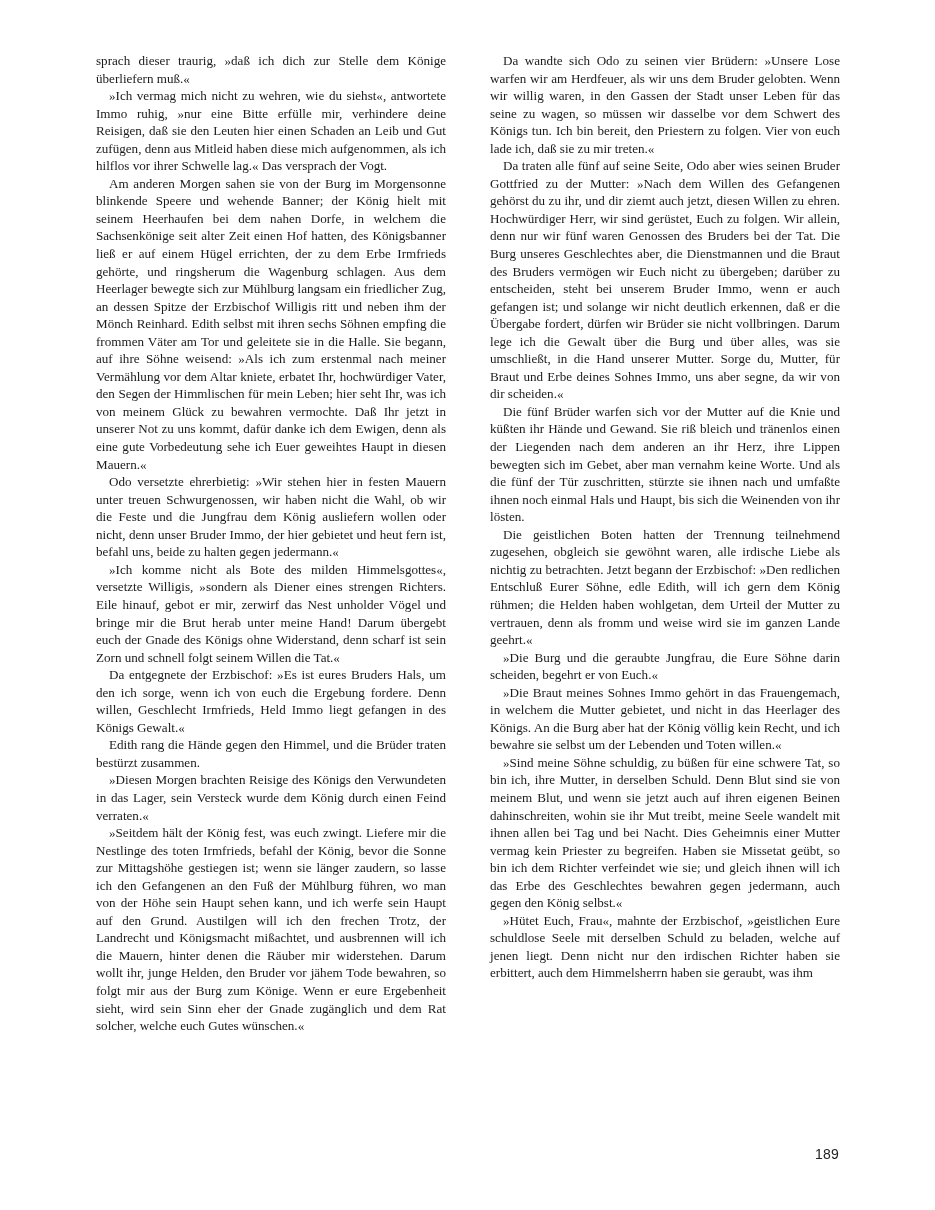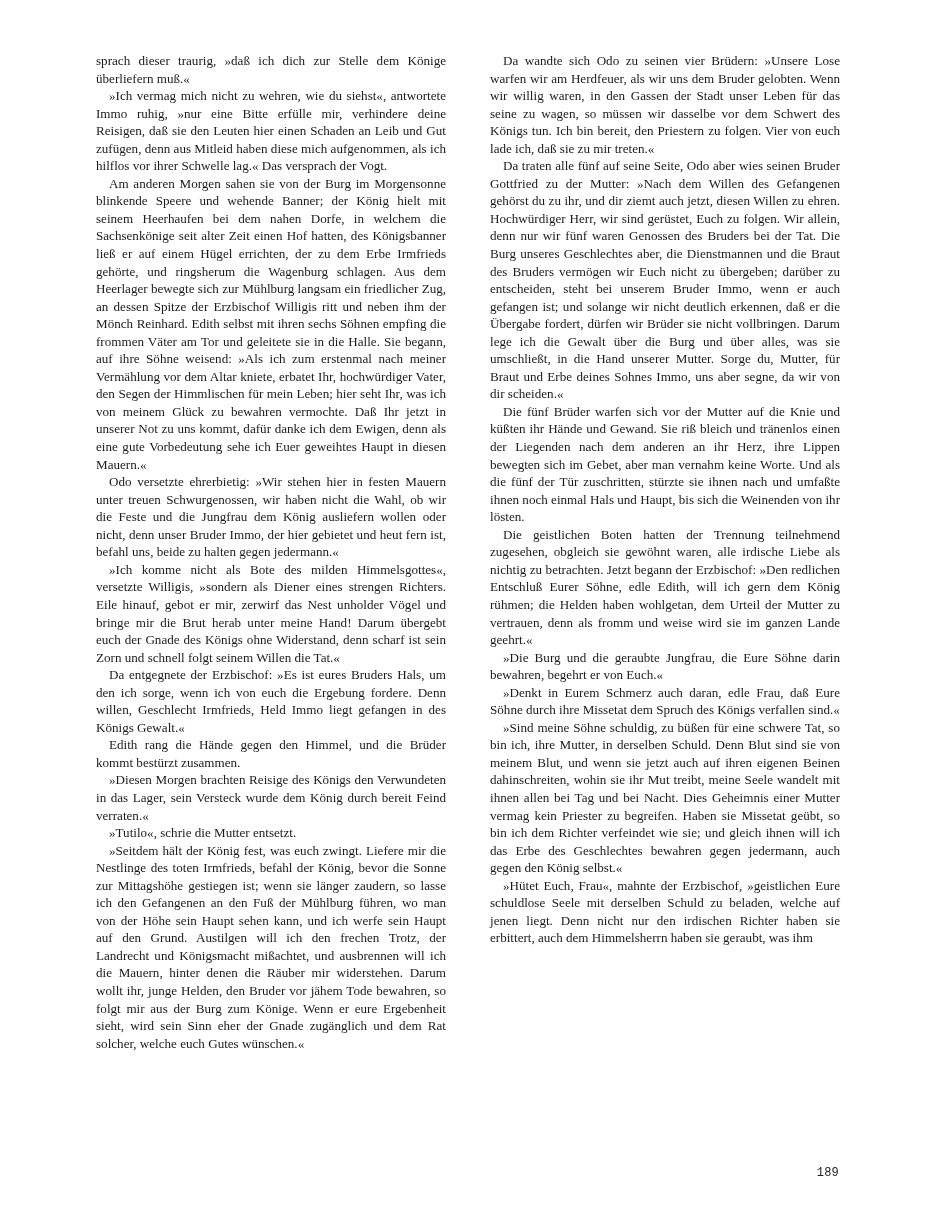--- a/index.html
+++ b/index.html
@@ -43,49 +43,48 @@
   }
   p.indent {
     text-indent: 13px;
   }
   p.noindent {
     text-indent: 0;
   }
   .folio {
     position: absolute;
     right: 96px;
-    bottom: 30px;
-    font-size: 12px;
-    font-family: Liberation Mono, monospace;
+    bottom: 48px;
+    font-size: 14px;
+    font-family: Liberation Sans, sans-serif;
     color: #222;
     letter-spacing: 0.2px;
   }
 </style>
 </head>
 <body>
 
 <div class="page">
   <div class="columns">
     <div class="col">
       <p class="noindent">sprach dieser traurig, »daß ich dich zur Stelle dem Könige überliefern muß.«</p>
       <p class="indent">»Ich vermag mich nicht zu wehren, wie du siehst«, antwortete Immo ruhig, »nur eine Bitte erfülle mir, verhindere deine Reisigen, daß sie den Leuten hier einen Schaden an Leib und Gut zufügen, denn aus Mitleid haben diese mich aufgenommen, als ich hilflos vor ihrer Schwelle lag.« Das versprach der Vogt.</p>
       <p class="indent">Am anderen Morgen sahen sie von der Burg im Morgensonne blinkende Speere und wehende Banner; der König hielt mit seinem Heerhaufen bei dem nahen Dorfe, in welchem die Sachsenkönige seit alter Zeit einen Hof hatten, des Königsbanner ließ er auf einem Hügel errichten, der zu dem Erbe Irmfrieds gehörte, und ringsherum die Wagenburg schlagen. Aus dem Heerlager bewegte sich zur Mühlburg langsam ein friedlicher Zug, an dessen Spitze der Erzbischof Willigis ritt und neben ihm der Mönch Reinhard. Edith selbst mit ihren sechs Söhnen empfing die frommen Väter am Tor und geleitete sie in die Halle. Sie begann, auf ihre Söhne weisend: »Als ich zum erstenmal nach meiner Vermählung vor dem Altar kniete, erbatet Ihr, hochwürdiger Vater, den Segen der Himmlischen für mein Leben; hier seht Ihr, was ich von meinem Glück zu bewahren vermochte. Daß Ihr jetzt in unserer Not zu uns kommt, dafür danke ich dem Ewigen, denn als eine gute Vorbedeutung sehe ich Euer geweihtes Haupt in diesen Mauern.«</p>
       <p class="indent">Odo versetzte ehrerbietig: »Wir stehen hier in festen Mauern unter treuen Schwurgenossen, wir haben nicht die Wahl, ob wir die Feste und die Jungfrau dem König ausliefern wollen oder nicht, denn unser Bruder Immo, der hier gebietet und heut fern ist, befahl uns, beide zu halten gegen jedermann.«</p>
       <p class="indent">»Ich komme nicht als Bote des milden Himmelsgottes«, versetzte Willigis, »sondern als Diener eines strengen Richters. Eile hinauf, gebot er mir, zerwirf das Nest unholder Vögel und bringe mir die Brut herab unter meine Hand! Darum übergebt euch der Gnade des Königs ohne Widerstand, denn scharf ist sein Zorn und schnell folgt seinem Willen die Tat.«</p>
       <p class="indent">Da entgegnete der Erzbischof: »Es ist eures Bruders Hals, um den ich sorge, wenn ich von euch die Ergebung fordere. Denn willen, Geschlecht Irmfrieds, Held Immo liegt gefangen in des Königs Gewalt.«</p>
-      <p class="indent">Edith rang die Hände gegen den Himmel, und die Brüder kommt bestürzt zusammen.</p>
-      <p class="indent">»Diesen Morgen brachten Reisige des Königs den Verwundeten in das Lager, sein Versteck wurde dem König durch bereit Feind verraten.«</p>
-      <p class="indent">»Tutilo«, schrie die Mutter entsetzt.</p>
+      <p class="indent">Edith rang die Hände gegen den Himmel, und die Brüder traten bestürzt zusammen.</p>
+      <p class="indent">»Diesen Morgen brachten Reisige des Königs den Verwundeten in das Lager, sein Versteck wurde dem König durch einen Feind verraten.«</p>
       <p class="indent">»Seitdem hält der König fest, was euch zwingt. Liefere mir die Nestlinge des toten Irmfrieds, befahl der König, bevor die Sonne zur Mittagshöhe gestiegen ist; wenn sie länger zaudern, so lasse ich den Gefangenen an den Fuß der Mühlburg führen, wo man von der Höhe sein Haupt sehen kann, und ich werfe sein Haupt auf den Grund. Austilgen will ich den frechen Trotz, der Landrecht und Königsmacht mißachtet, und ausbrennen will ich die Mauern, hinter denen die Räuber mir widerstehen. Darum wollt ihr, junge Helden, den Bruder vor jähem Tode bewahren, so folgt mir aus der Burg zum Könige. Wenn er eure Ergebenheit sieht, wird sein Sinn eher der Gnade zugänglich und dem Rat solcher, welche euch Gutes wünschen.«</p>
     </div>
     <div class="col">
       <p class="indent">Da wandte sich Odo zu seinen vier Brüdern: »Unsere Lose warfen wir am Herdfeuer, als wir uns dem Bruder gelobten. Wenn wir willig waren, in den Gassen der Stadt unser Leben für das seine zu wagen, so müssen wir dasselbe vor dem Schwert des Königs tun. Ich bin bereit, den Priestern zu folgen. Vier von euch lade ich, daß sie zu mir treten.«</p>
       <p class="indent">Da traten alle fünf auf seine Seite, Odo aber wies seinen Bruder Gottfried zu der Mutter: »Nach dem Willen des Gefangenen gehörst du zu ihr, und dir ziemt auch jetzt, diesen Willen zu ehren. Hochwürdiger Herr, wir sind gerüstet, Euch zu folgen. Wir allein, denn nur wir fünf waren Genossen des Bruders bei der Tat. Die Burg unseres Geschlechtes aber, die Dienstmannen und die Braut des Bruders vermögen wir Euch nicht zu übergeben; darüber zu entscheiden, steht bei unserem Bruder Immo, wenn er auch gefangen ist; und solange wir nicht deutlich erkennen, daß er die Übergabe fordert, dürfen wir Brüder sie nicht vollbringen. Darum lege ich die Gewalt über die Burg und über alles, was sie umschließt, in die Hand unserer Mutter. Sorge du, Mutter, für Braut und Erbe deines Sohnes Immo, uns aber segne, da wir von dir scheiden.«</p>
       <p class="indent">Die fünf Brüder warfen sich vor der Mutter auf die Knie und küßten ihr Hände und Gewand. Sie riß bleich und tränenlos einen der Liegenden nach dem anderen an ihr Herz, ihre Lippen bewegten sich im Gebet, aber man vernahm keine Worte. Und als die fünf der Tür zuschritten, stürzte sie ihnen nach und umfaßte ihnen noch einmal Hals und Haupt, bis sich die Weinenden von ihr lösten.</p>
       <p class="indent">Die geistlichen Boten hatten der Trennung teilnehmend zugesehen, obgleich sie gewöhnt waren, alle irdische Liebe als nichtig zu betrachten. Jetzt begann der Erzbischof: »Den redlichen Entschluß Eurer Söhne, edle Edith, will ich gern dem König rühmen; die Helden haben wohlgetan, dem Urteil der Mutter zu vertrauen, denn als fromm und weise wird sie im ganzen Lande geehrt.«</p>
-      <p class="indent">»Die Burg und die geraubte Jungfrau, die Eure Söhne darin bewahren, begehrt er von Euch.«</p>
-      <p class="indent">»Denkt in Eurem Schmerz auch daran, edle Frau, daß Eure Söhne durch ihre Missetat dem Spruch des Königs verfallen sind.«</p>
+      <p class="indent">»Die Burg und die geraubte Jungfrau, die Eure Söhne darin scheiden, begehrt er von Euch.«</p>
+      <p class="indent">»Die Braut meines Sohnes Immo gehört in das Frauengemach, in welchem die Mutter gebietet, und nicht in das Heerlager des Königs. An die Burg aber hat der König völlig kein Recht, und ich bewahre sie selbst um der Lebenden und Toten willen.«</p>
       <p class="indent">»Sind meine Söhne schuldig, zu büßen für eine schwere Tat, so bin ich, ihre Mutter, in derselben Schuld. Denn Blut sind sie von meinem Blut, und wenn sie jetzt auch auf ihren eigenen Beinen dahinschreiten, wohin sie ihr Mut treibt, meine Seele wandelt mit ihnen allen bei Tag und bei Nacht. Dies Geheimnis einer Mutter vermag kein Priester zu begreifen. Haben sie Missetat geübt, so bin ich dem Richter verfeindet wie sie; und gleich ihnen will ich das Erbe des Geschlechtes bewahren gegen jedermann, auch gegen den König selbst.«</p>
       <p class="indent">»Hütet Euch, Frau«, mahnte der Erzbischof, »geistlichen Eure schuldlose Seele mit derselben Schuld zu beladen, welche auf jenen liegt. Denn nicht nur den irdischen Richter haben sie erbittert, auch dem Himmelsherrn haben sie geraubt, was ihm</p>
     </div>
   </div>
   <div class="folio">189</div>
 </div>
 
 </body></html>

